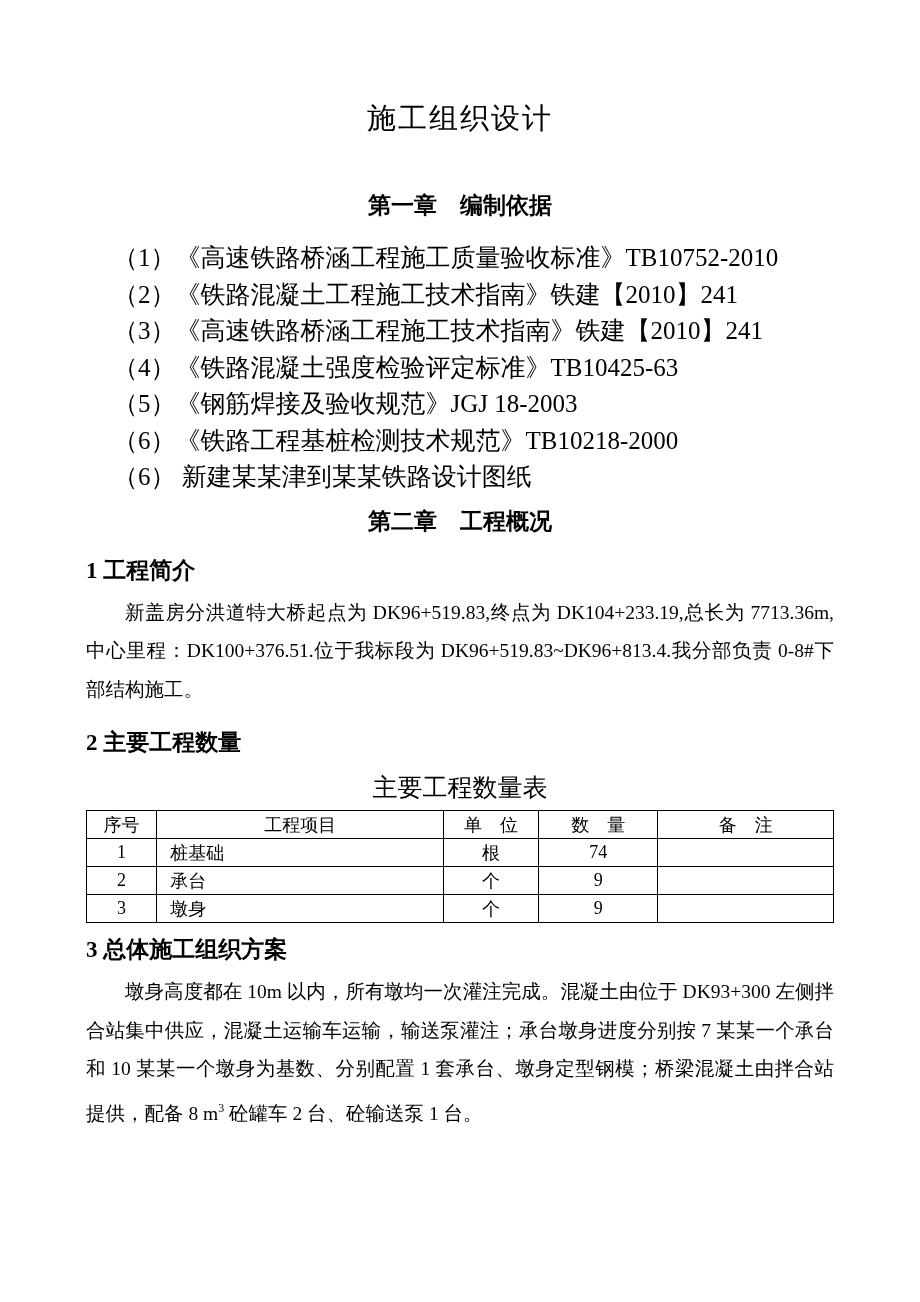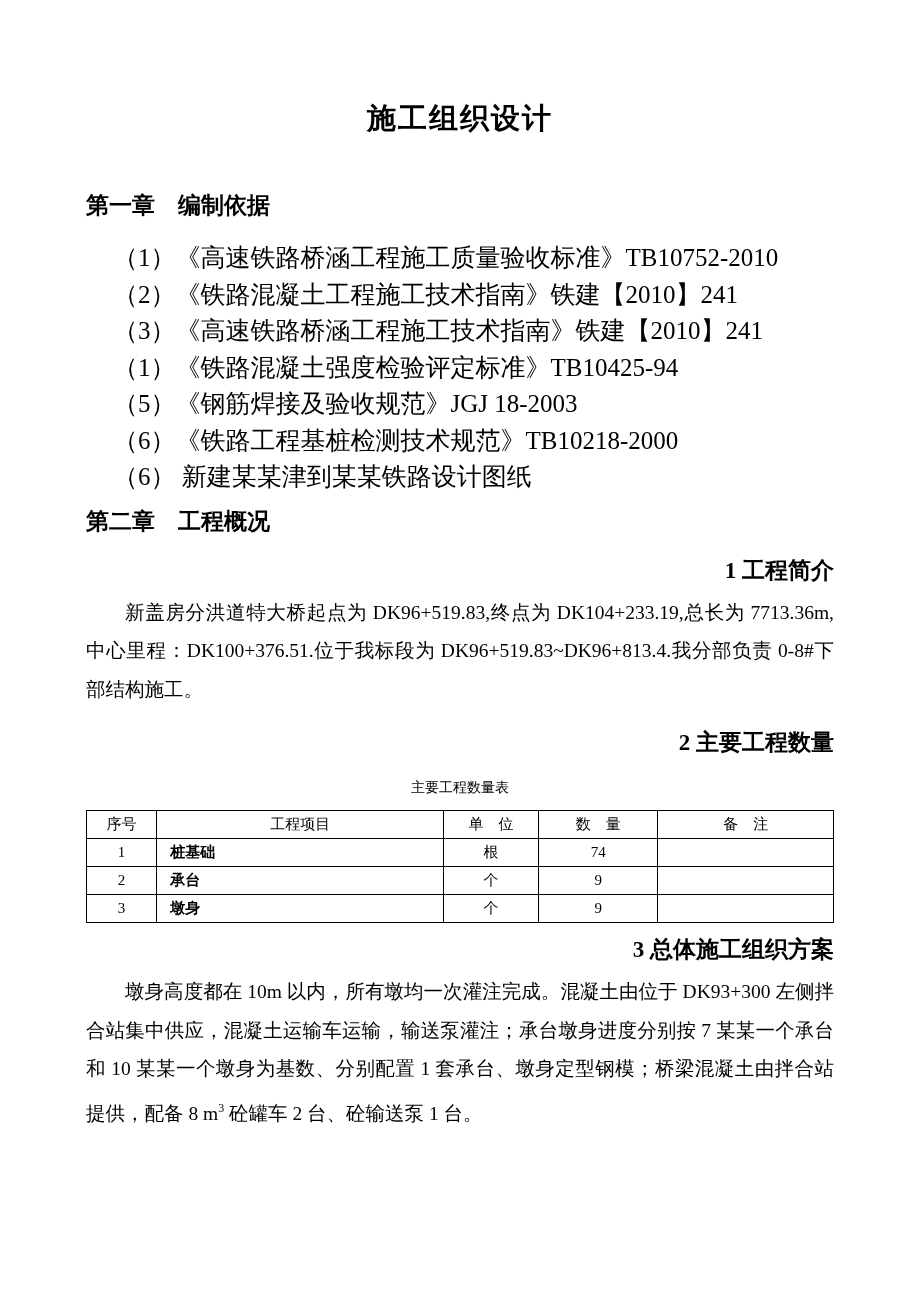--- a/index.html
+++ b/index.html
@@ -13,82 +13,81 @@
     overflow: hidden;
     position: relative;
   }
   .content {
     padding: 98px 86px 0 86px;
   }
   .doc-title {
     margin: 0;
     text-align: center;
     font-size: 29px;
-    font-weight: bold;
+    font-weight: normal;
     line-height: 40px;
     letter-spacing: 2px;
   }
   .chapter-heading {
     margin: 0;
+    text-align: center;
     font-size: 23px;
     font-weight: bold;
     line-height: 32px;
   }
   .chapter1 { margin-top: 52px; }
   .chapter2 { margin-top: 10px; }
   .ref-list { margin-top: 18px; }
   .ref-item {
     margin: 0;
     padding-left: 27px;
     font-size: 25px;
     line-height: 36.5px;
     white-space: nowrap;
   }
   .section-heading {
     margin: 0;
     font-size: 23px;
     font-weight: bold;
     line-height: 34px;
-    text-align: right;
   }
   .sec1-heading { margin-top: 16px; }
   .sec2-heading { margin-top: 17px; }
   .sec3-heading { margin-top: 10px; }
   .body-para {
     margin: 6px 0 0 0;
     font-size: 19.5px;
     line-height: 38.5px;
     text-indent: 2em;
     text-align: justify;
   }
   .table-title {
     margin: 16px 0 10px 0;
     text-align: center;
-    font-size: 14px;
+    font-size: 25px;
     line-height: 24px;
   }
   table.qty-table {
     width: 100%;
     border-collapse: collapse;
     table-layout: fixed;
   }
   table.qty-table th,
   table.qty-table td {
     border: 1px solid #000000;
     height: 28px;
-    font-size: 15px;
+    font-size: 18px;
     font-weight: normal;
     text-align: center;
     padding: 0 4px;
     vertical-align: middle;
   }
   table.qty-table td.left {
     text-align: left;
     padding-left: 13px;
-    font-weight: bold;
   }
   col.c-num  { width: 9.4%; }
   col.c-item { width: 38.4%; }
   col.c-unit { width: 12.7%; }
   col.c-qty  { width: 16.0%; }
   col.c-note { width: 23.5%; }
   sup { font-size: 12px; }
 </style>
 </head>
 <body>
@@ -97,21 +96,21 @@
   <div class="content">
 
     <h1 class="doc-title">施工组织设计</h1>
 
     <h2 class="chapter-heading chapter1">第一章　编制依据</h2>
 
     <div class="ref-list">
       <p class="ref-item">（1）《高速铁路桥涵工程施工质量验收标准》TB10752-2010</p>
       <p class="ref-item">（2）《铁路混凝土工程施工技术指南》铁建【2010】241</p>
       <p class="ref-item">（3）《高速铁路桥涵工程施工技术指南》铁建【2010】241</p>
-      <p class="ref-item">（1）《铁路混凝土强度检验评定标准》TB10425-94</p>
+      <p class="ref-item">（4）《铁路混凝土强度检验评定标准》TB10425-63</p>
       <p class="ref-item">（5）《钢筋焊接及验收规范》JGJ 18-2003</p>
       <p class="ref-item">（6）《铁路工程基桩检测技术规范》TB10218-2000</p>
       <p class="ref-item">（6） 新建某某津到某某铁路设计图纸</p>
     </div>
 
     <h2 class="chapter-heading chapter2">第二章　工程概况</h2>
 
     <h3 class="section-heading sec1-heading">1 工程简介</h3>
 
     <p class="body-para">新盖房分洪道特大桥起点为 DK96+519.83,终点为 DK104+233.19,总长为 7713.36m,中心里程：DK100+376.51.位于我标段为 DK96+519.83~DK96+813.4.我分部负责 0-8#下部结构施工。</p>

